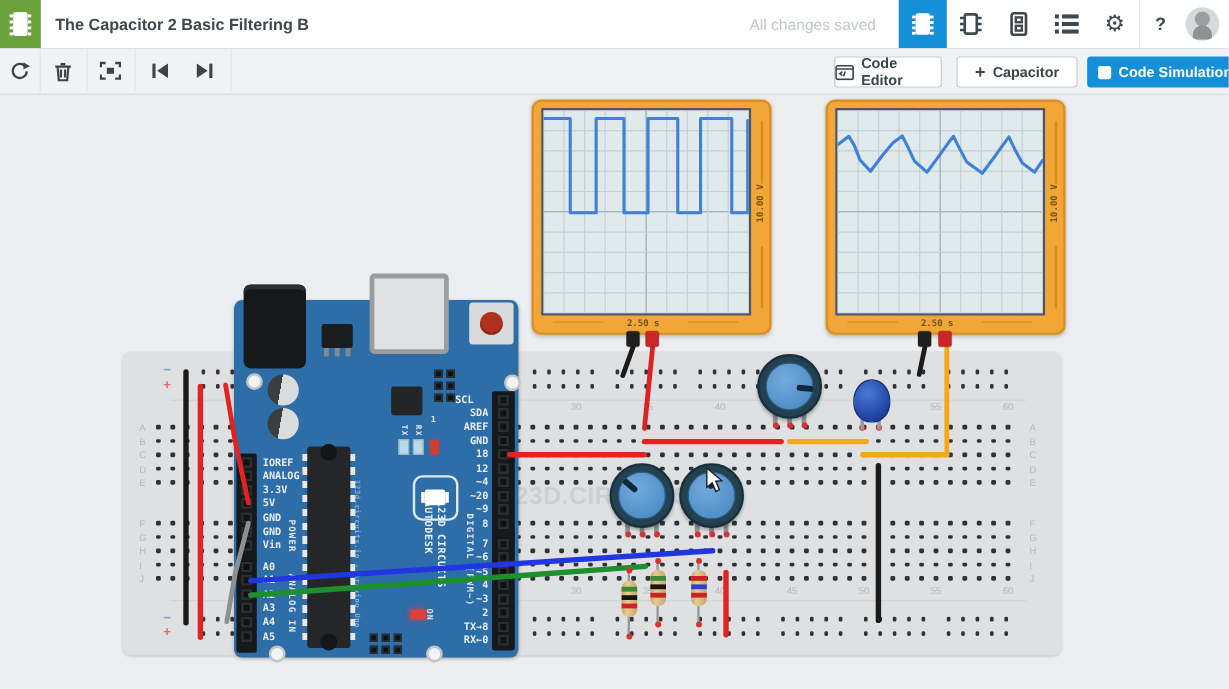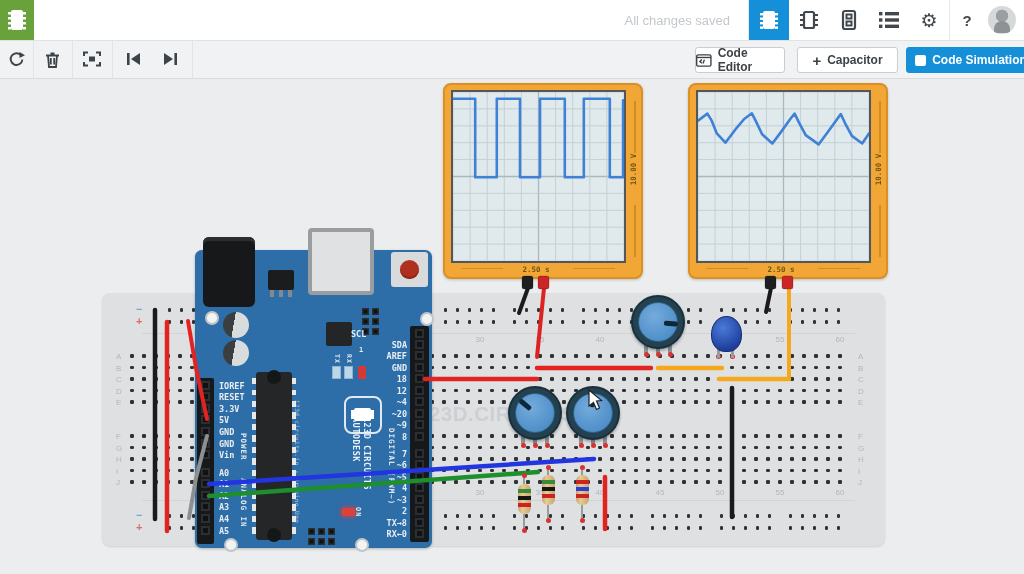--- a/index.html
+++ b/index.html
@@ -69,20 +69,21 @@
             <rect x="1" y="9" width="3" height="2.5"></rect>
             <rect x="1" y="14" width="3" height="2.5"></rect>
             <rect x="1" y="19" width="3" height="2.5"></rect>
         <rect x="16" y="4" width="3" height="2.5"></rect>
             <rect x="16" y="9" width="3" height="2.5"></rect>
             <rect x="16" y="14" width="3" height="2.5"></rect>
             <rect x="16" y="19" width="3" height="2.5"></rect>
           </g>
       </svg>
     </div>
+    <div id="title">The Capacitor 2 Basic Filtering B</div>
     <div id="status">All changes saved</div>
     <div class="hsep"></div>
     <div class="viewbtn active">
       <svg width="20" height="22" viewBox="0 0 20 22">
         <rect x="4" y="2" width="12" height="18" rx="2" fill="currentColor"></rect>
         <g fill="currentColor">
             <rect x="1" y="4" width="3" height="2.4"></rect>
             <rect x="1" y="8.5" width="3" height="2.4"></rect>
             <rect x="1" y="13" width="3" height="2.4"></rect>
             <rect x="1" y="17.5" width="3" height="2.4"></rect>
@@ -1088,21 +1089,21 @@
     <div class="abs" style="left:147px;top:258px;width:13px;height:8px;background:#e04038;box-shadow:0 0 6px #e04038;"></div>
     <div class="avert" style="left:167px;top:257px;font-size:7px;">ON</div>
 
     <div class="strip" style="left:2px;top:128px;width:17px;height:90px;"></div>
     <div class="strip" style="left:2px;top:215px;width:17px;height:79px;"></div>
     <div class="strip" style="left:215px;top:76px;width:19px;height:122px;"></div>
     <div class="strip" style="left:215px;top:194px;width:19px;height:98px;"></div>
     <div id="apins">
         <div class="apin" style="position: absolute; left: 24px; top: 130.5px;">IOREF</div>
         <div class="pinsq" style="position: absolute; left: 6px; top: 130.5px;"></div>
-        <div class="apin" style="position: absolute; left: 24px; top: 142.1px;">RESET</div>
+        <div class="apin" style="position: absolute; left: 24px; top: 142.1px;">ANALOG</div>
         <div class="pinsq" style="position: absolute; left: 6px; top: 142.1px;"></div>
         <div class="apin" style="position: absolute; left: 24px; top: 153.7px;">3.3V</div>
         <div class="pinsq" style="position: absolute; left: 6px; top: 153.7px;"></div>
         <div class="apin" style="position: absolute; left: 24px; top: 165.3px;">5V</div>
         <div class="pinsq" style="position: absolute; left: 6px; top: 165.3px;"></div>
         <div class="apin" style="position: absolute; left: 24px; top: 176.9px;">GND</div>
         <div class="pinsq" style="position: absolute; left: 6px; top: 176.9px;"></div>
         <div class="apin" style="position: absolute; left: 24px; top: 188.5px;">GND</div>
         <div class="pinsq" style="position: absolute; left: 6px; top: 188.5px;"></div>
         <div class="apin" style="position: absolute; left: 24px; top: 200.1px;">Vin</div>
@@ -1112,21 +1113,21 @@
         <div class="apin" style="position: absolute; left: 24px; top: 229.1px;">A1</div>
         <div class="pinsq" style="position: absolute; left: 6px; top: 229.1px;"></div>
         <div class="apin" style="position: absolute; left: 24px; top: 240.7px;">A2</div>
         <div class="pinsq" style="position: absolute; left: 6px; top: 240.7px;"></div>
         <div class="apin" style="position: absolute; left: 24px; top: 252.3px;">A3</div>
         <div class="pinsq" style="position: absolute; left: 6px; top: 252.3px;"></div>
         <div class="apin" style="position: absolute; left: 24px; top: 263.9px;">A4</div>
         <div class="pinsq" style="position: absolute; left: 6px; top: 263.9px;"></div>
         <div class="apin" style="position: absolute; left: 24px; top: 275.5px;">A5</div>
         <div class="pinsq" style="position: absolute; left: 6px; top: 275.5px;"></div>
-        <div class="apin" style="position: absolute; left: 156px; top: 78.5px; width: 40px; text-align: left;">SCL</div>
+        <div class="apin" style="position: absolute; left: 172px; top: 78.5px; width: 40px; text-align: center;">SCL</div>
         <div class="pinsq" style="position: absolute; left: 220px; top: 78.5px;"></div>
         <div class="apin" style="position: absolute; left: 172px; top: 89.95px; width: 40px; text-align: right;">SDA</div>
         <div class="pinsq" style="position: absolute; left: 220px; top: 89.95px;"></div>
         <div class="apin" style="position: absolute; left: 172px; top: 101.4px; width: 40px; text-align: right;">AREF</div>
         <div class="pinsq" style="position: absolute; left: 220px; top: 101.4px;"></div>
         <div class="apin" style="position: absolute; left: 172px; top: 112.85px; width: 40px; text-align: right;">GND</div>
         <div class="pinsq" style="position: absolute; left: 220px; top: 112.85px;"></div>
         <div class="apin" style="position: absolute; left: 172px; top: 124.3px; width: 40px; text-align: right;">18</div>
         <div class="pinsq" style="position: absolute; left: 220px; top: 124.3px;"></div>
         <div class="apin" style="position: absolute; left: 172px; top: 135.75px; width: 40px; text-align: right;">12</div>

